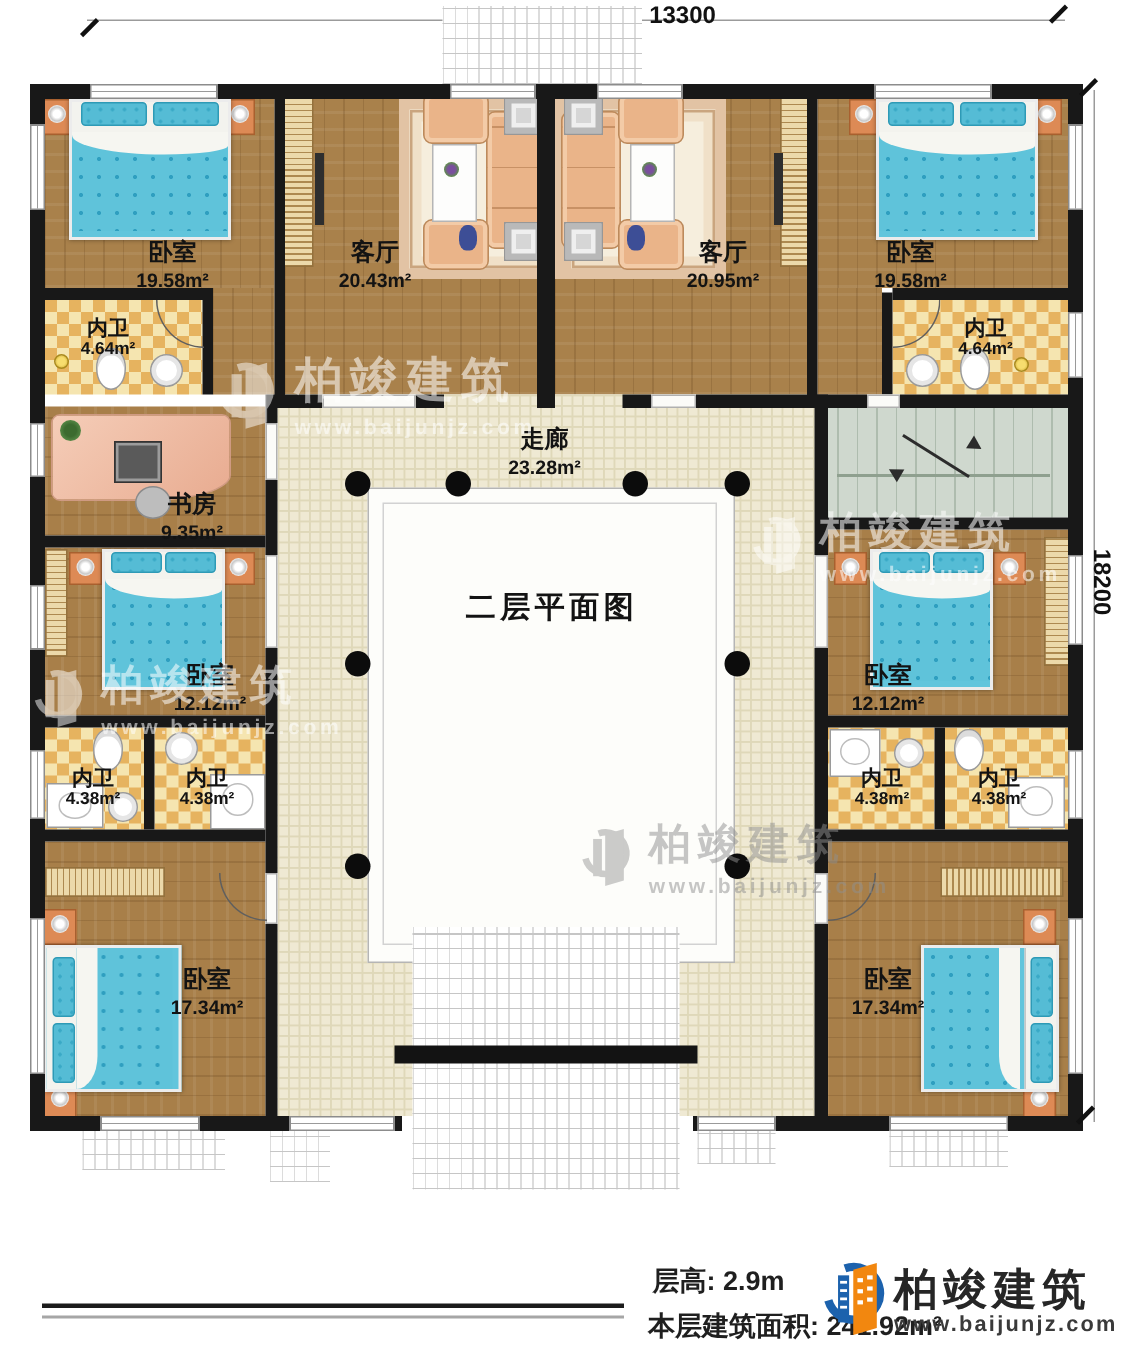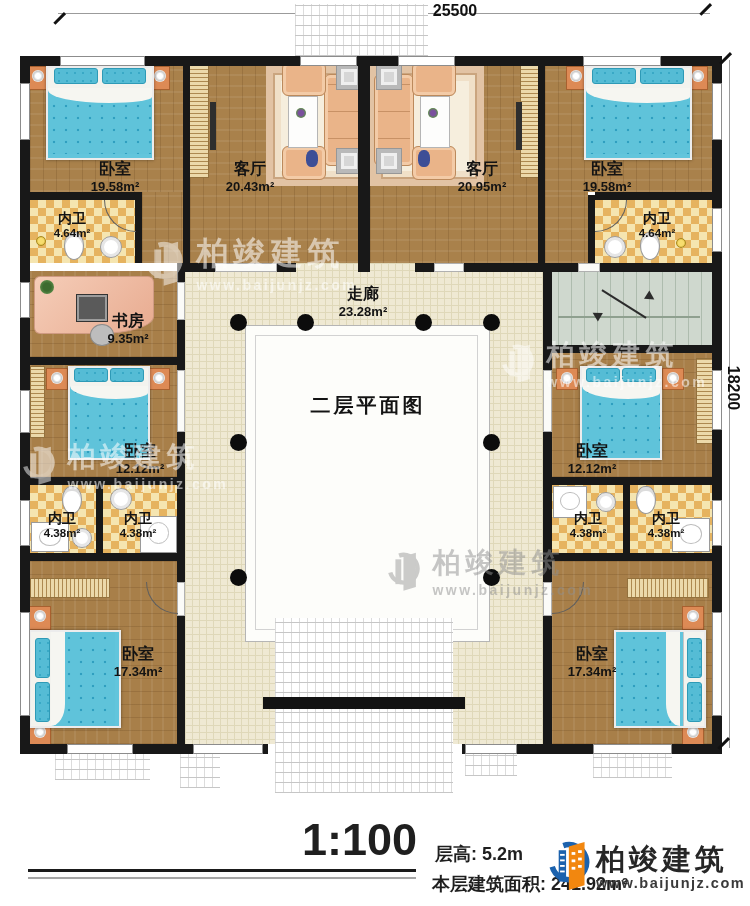--- a/index.html
+++ b/index.html
@@ -70,21 +70,21 @@
 <body>
 
 <div id="stage">
 
   <div class="dimline" style="left:58px;top:13px;width:652px;height:1px"></div>
   <div class="dimline" style="left:729px;top:60px;width:1px;height:688px"></div>
   <div class="tick" style="left:52px;top:17px"></div>
   <div class="tick" style="left:698px;top:8px"></div>
   <div class="tick" style="left:718px;top:57px"></div>
   <div class="tick" style="left:716px;top:742px"></div>
-  <div class="dimtxt" style="left:405px;top:2px;width:100px">25500</div>
+  <div class="dimtxt" style="left:405px;top:2px;width:100px">13300</div>
   <div class="dimtxt" style="left:703px;top:379px;width:60px;height:18px;transform:rotate(90deg)">18200</div>
 
   <div class="hatch ab" style="left:295px;top:4px;width:133px;height:52px"></div>
   <div class="hatch ab" style="left:55px;top:754px;width:95px;height:26px"></div>
   <div class="hatch ab" style="left:180px;top:754px;width:40px;height:34px"></div>
   <div class="hatch ab" style="left:465px;top:754px;width:52px;height:22px"></div>
   <div class="hatch ab" style="left:593px;top:754px;width:79px;height:24px"></div>
 
   <div class="ab wood" style="left:30px;top:66px;width:153px;height:126px"></div>
   <div class="ab wood" style="left:142px;top:192px;width:41px;height:71px"></div>
@@ -346,21 +346,21 @@
       <div class="ra">19.58m²</div>
     </div>
   <div class="lbl sm" style="left:72px;top:210px">
     <div class="rn">内卫</div>
       <div class="ra">4.64m²</div>
     </div>
   <div class="lbl sm" style="left:657px;top:210px">
     <div class="rn">内卫</div>
       <div class="ra">4.64m²</div>
     </div>
-  <div class="lbl" style="left:128px;top:312px">
+  <div class="lbl" style="left:128px;top:328px">
     <div class="rn">书房</div>
       <div class="ra">9.35m²</div>
     </div>
   <div class="lbl" style="left:140px;top:442px">
     <div class="rn">卧室</div>
       <div class="ra">12.12m²</div>
     </div>
   <div class="lbl" style="left:592px;top:442px">
     <div class="rn">卧室</div>
       <div class="ra">12.12m²</div>
@@ -423,24 +423,23 @@
   </div>
   <div class="wm gray" style="left:383px;top:544px">
     <svg width="38" height="48" viewBox="0 0 52 60" style="vertical-align:middle">
         <path d="M10,32 A19,19 0 1,0 22,9" fill="none" stroke="#9a9a9a" stroke-width="6"></path>
         <rect x="17" y="14" width="8" height="34" fill="#9a9a9a"></rect>
         <polygon points="28,10 45,5 45,52 28,57" fill="#9a9a9a"></polygon>
       </svg>
     <span style="display:inline-block;vertical-align:middle;margin-left:7px;font-size:0"><span class="nm" style="font-size:28px">柏竣建筑</span><br><span class="url">www.baijunjz.com</span></span>
   </div>
 
-  <div class="titleblock" style="left:302px;top:814px;font-size:45px">1:100</div>
   <div class="ab" style="left:28px;top:869px;width:388px;height:3px;background:#1b1b1b;z-index:70"></div>
   <div class="ab" style="left:28px;top:877px;width:388px;height:2px;background:#a6a6a6;z-index:70"></div>
-  <div class="titleblock" style="left:435px;top:842px;font-size:18px;font-weight:600">层高: 5.2m</div>
+  <div class="titleblock" style="left:435px;top:842px;font-size:18px;font-weight:600">层高: 2.9m</div>
   <div class="titleblock" style="left:432px;top:872px;font-size:18px;font-weight:600;z-index:68">本层建筑面积: 241.92m²</div>
 
   <div class="ab" style="left:543px;top:836px;z-index:72">
     <svg width="48" height="58" viewBox="0 0 52 60">
         <path d="M10,32 A19,19 0 1,0 22,9" fill="none" stroke="#1c62ad" stroke-width="6"></path>
         <rect x="17" y="14" width="8" height="34" fill="#1c62ad"></rect>
         <rect x="18.5" y="18" width="5" height="2" fill="#fff"></rect>
         <rect x="18.5" y="24" width="5" height="2" fill="#fff"></rect>
         <rect x="18.5" y="30" width="5" height="2" fill="#fff"></rect>
         <rect x="18.5" y="36" width="5" height="2" fill="#fff"></rect>

